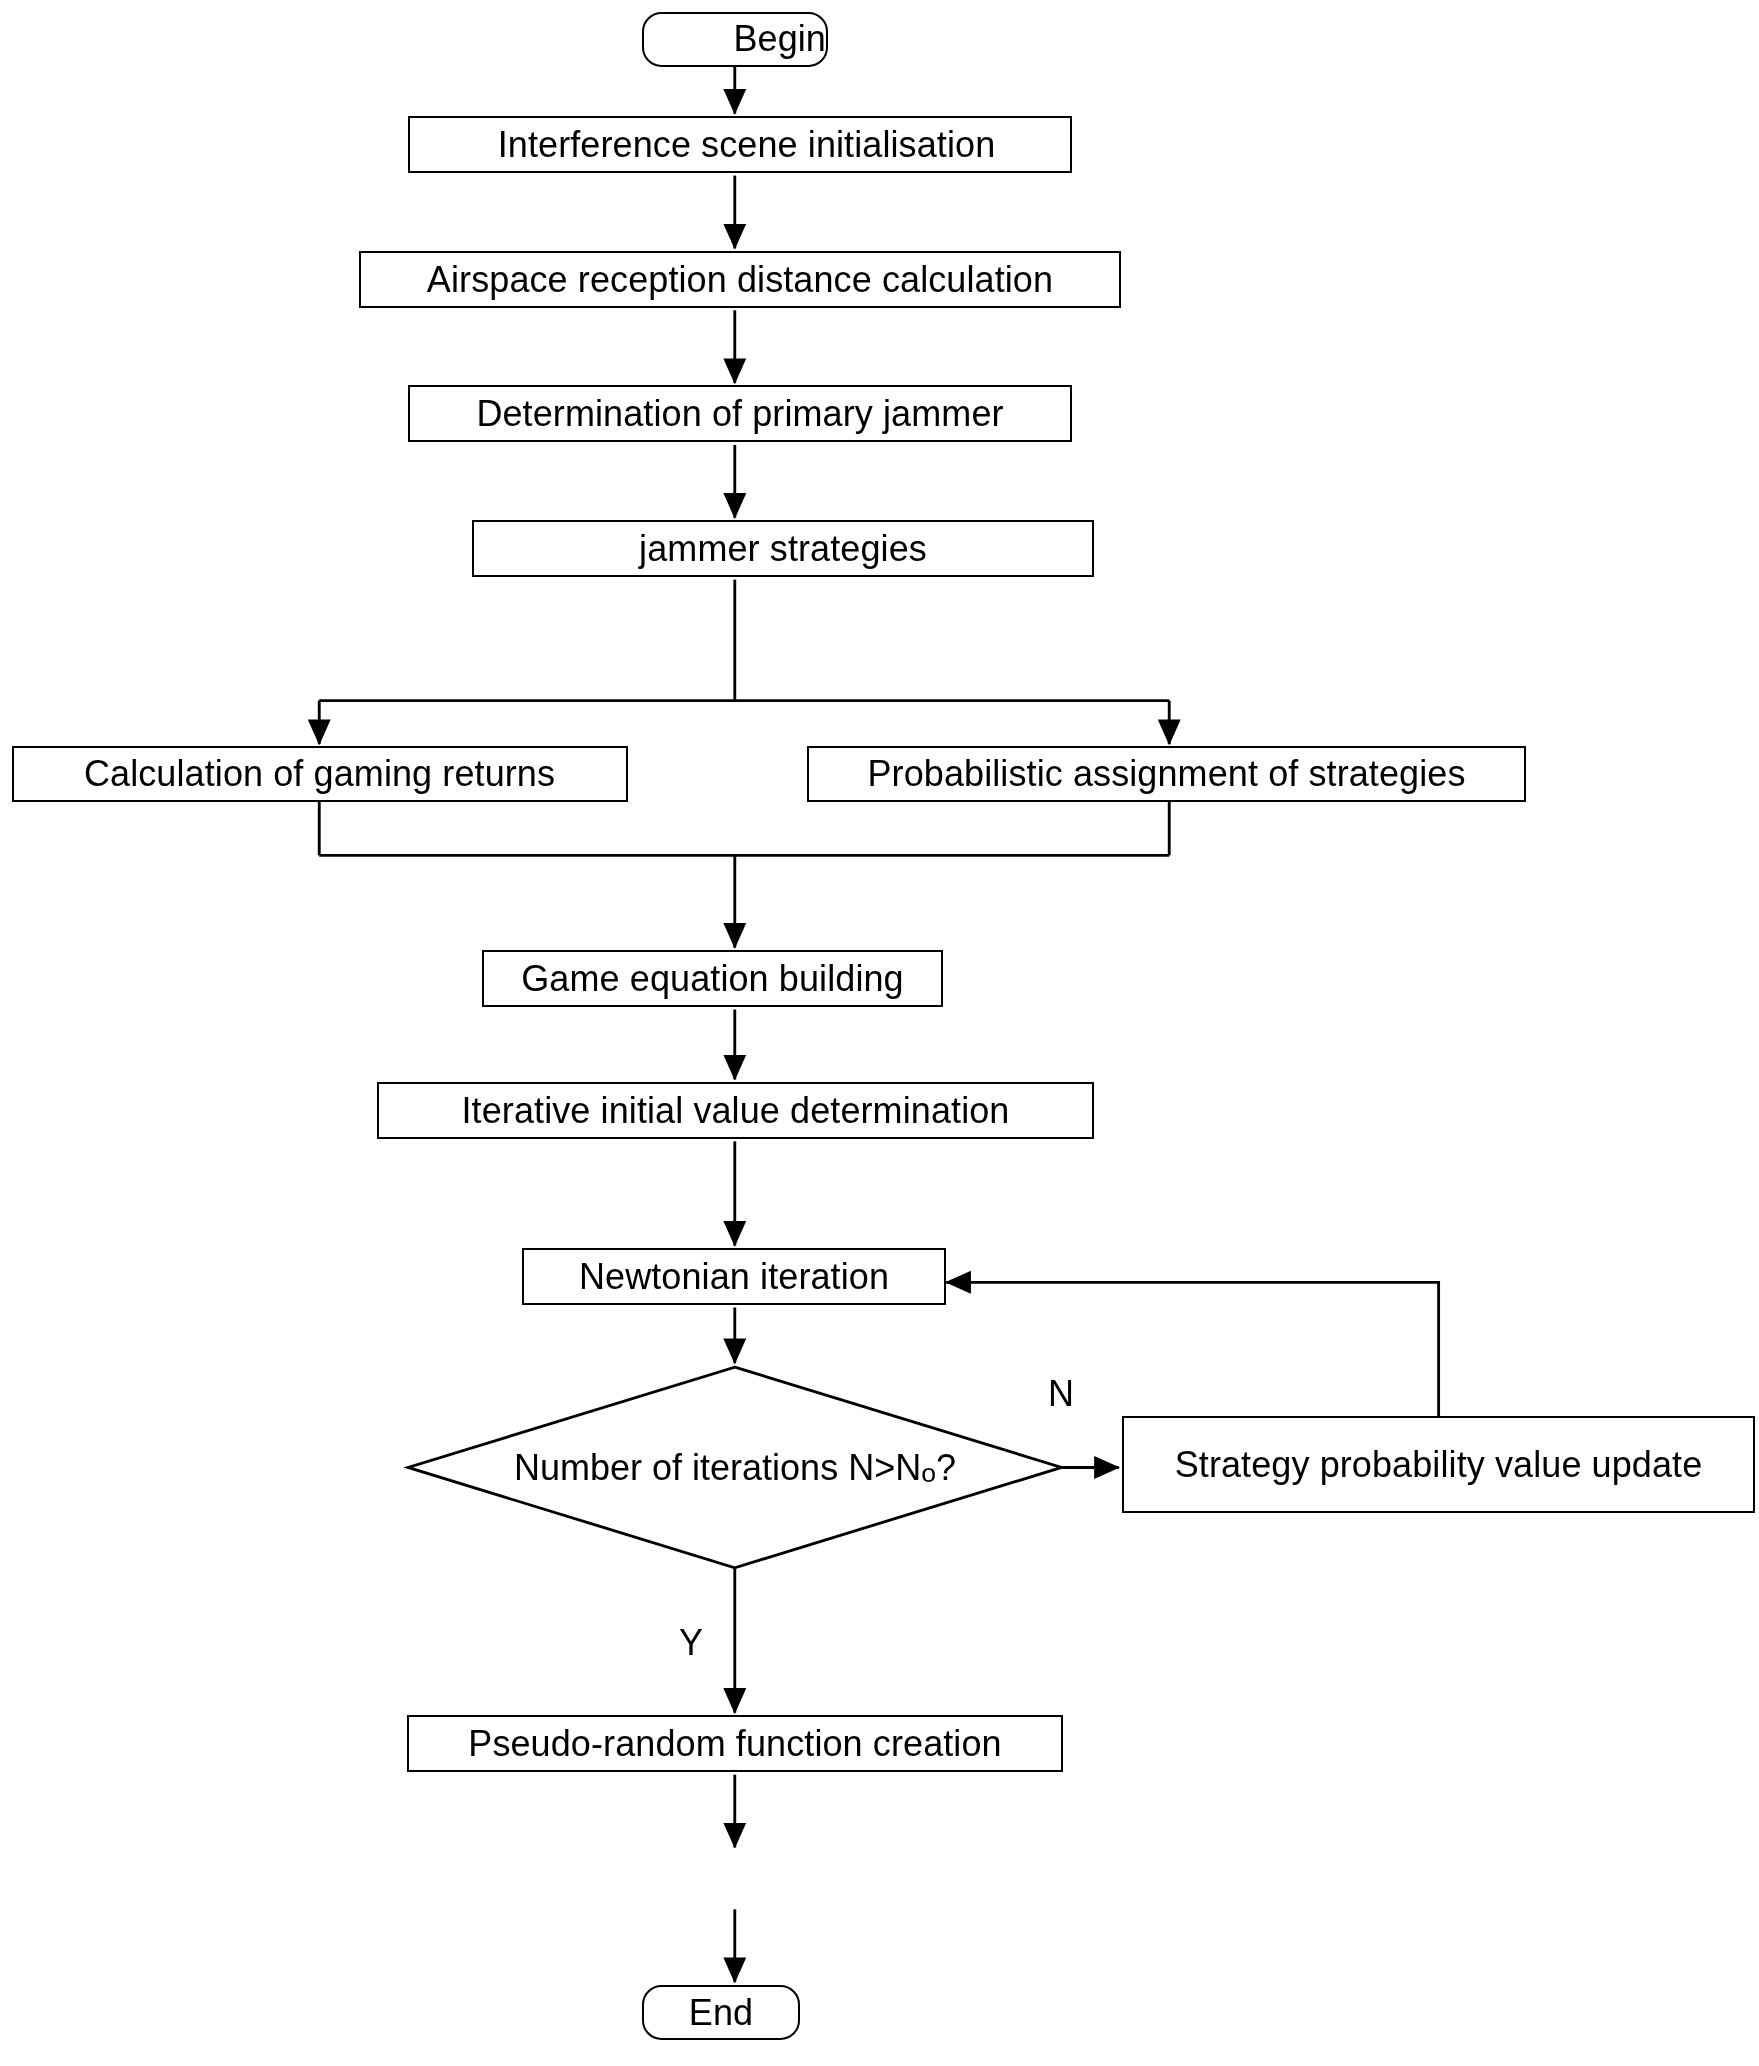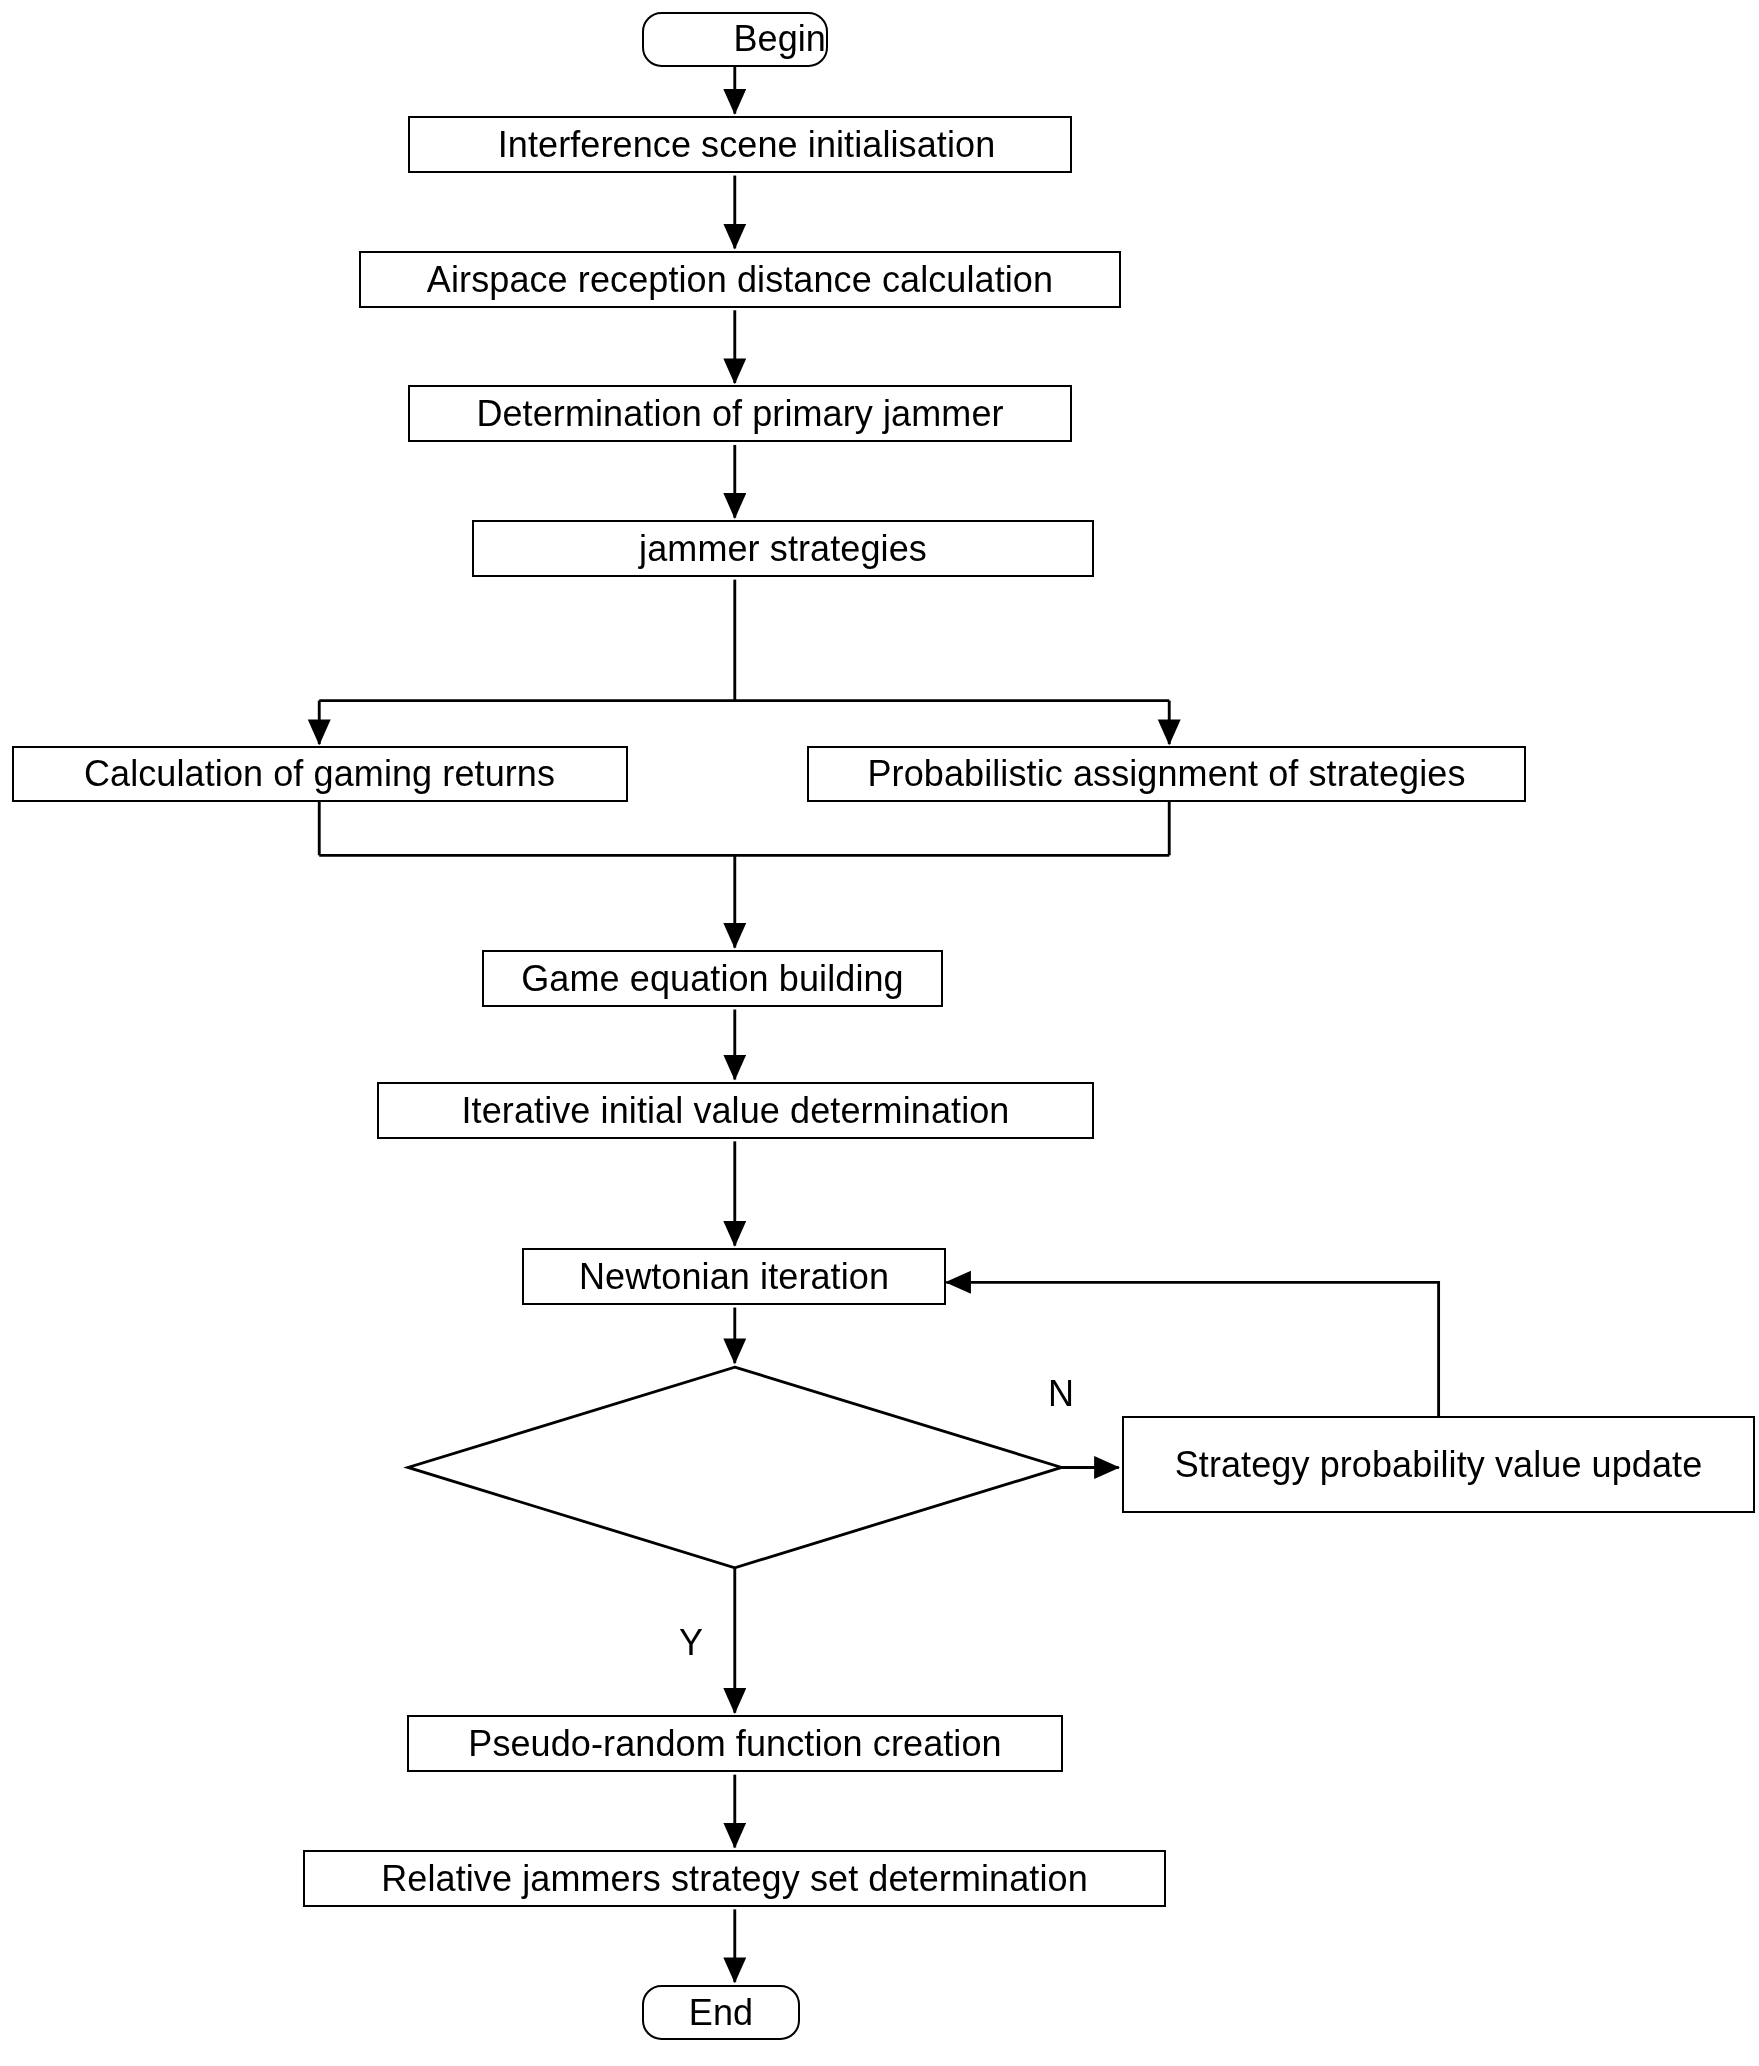--- a/index.html
+++ b/index.html
@@ -152,32 +152,32 @@
   </div>
 
   <div class="node-box" style="left:377px; top:1082px; width:717px; height:57px;">
     <span>Iterative initial value determination</span>
   </div>
 
   <div class="node-box" style="left:522px; top:1248px; width:424px; height:57px;">
     <span>Newtonian iteration</span>
   </div>
 
+  <div class="node-diamond-label" style="left:431px; top:1433px; width:608px; height:69px;">
+    <span><span>Number of iterations N&gt;N</span><span class="sub">o</span><span>?</span></span>
+  </div>
 
   <div class="node-box" style="left:1122px; top:1416px; width:633px; height:97px;">
     <span>Strategy probability value update</span>
   </div>
 
   <div class="node-box" style="left:407px; top:1715px; width:656px; height:57px;">
     <span>Pseudo-random function creation</span>
   </div>
 
-  <div class="node-box" style="left:303px; top:1850px; width:863px; height:57px;">
-    <span>Relative jammers strategy set determination</span>
-  </div>
 
   <div class="node-box node-terminal" style="left:642px; top:1985px; width:158px; height:55px;">
     <span>End</span>
   </div>
 
   <div class="edge-label" style="left:1048px; top:1376px;">N</div>
 
   <div class="edge-label" style="left:679px; top:1625px;">Y</div>
 
 </div>

